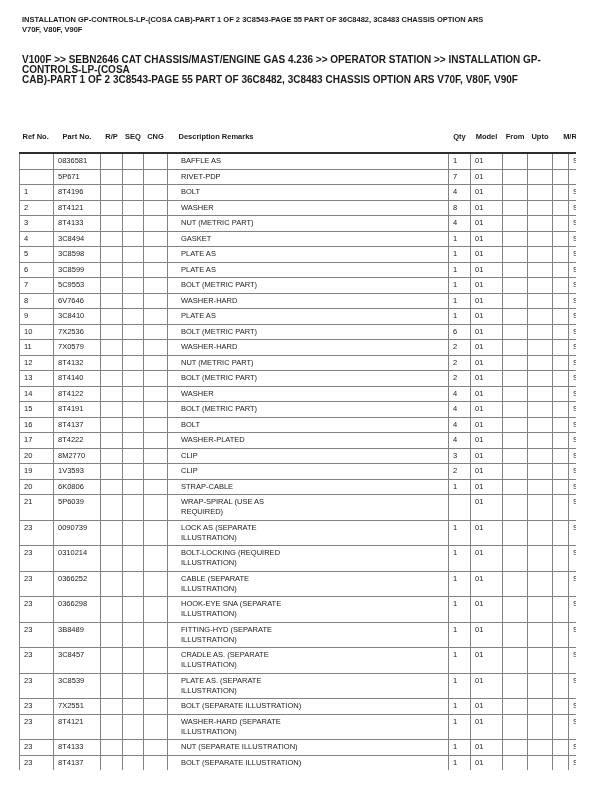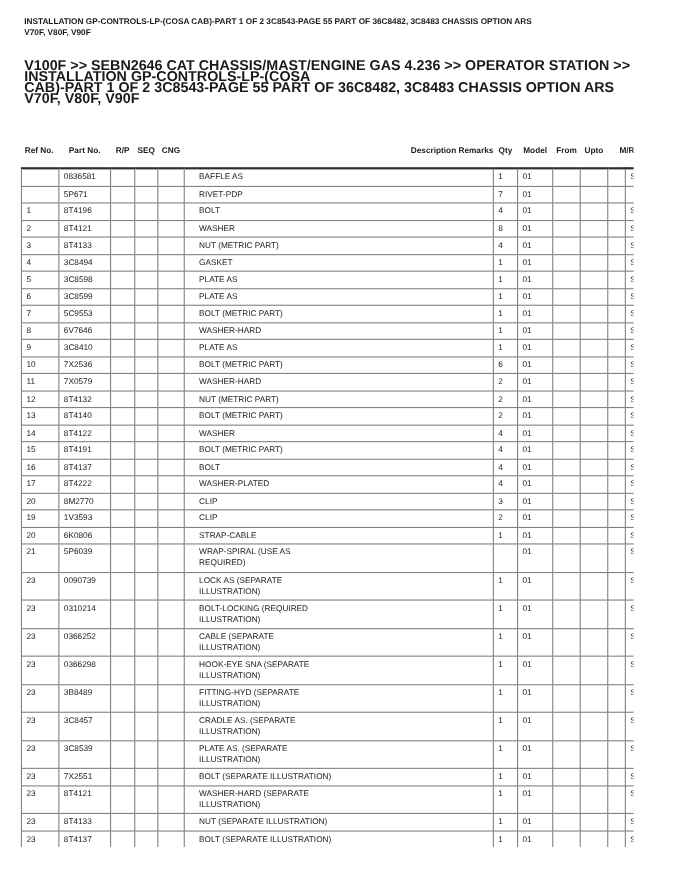--- a/index.html
+++ b/index.html
@@ -21,21 +21,21 @@
     font-size: 7.5px;
     font-weight: 700;
     line-height: 10px;
     white-space: pre-line;
   }
   .doc-breadcrumb {
     position: absolute;
     left: 22px;
     top: 55px;
     width: 562px;
-    font-size: 13px;
+    font-size: 10px;
     font-weight: 700;
     line-height: 10px;
     white-space: pre-line;
   }
   table.parts {
     position: absolute;
     left: 19px;
     top: 82px;
     width: 568px;
     border-collapse: collapse;
@@ -59,21 +59,21 @@
   thead th {
     font-weight: 700;
     text-align: center;
     padding: 2px 0 10px 0;
     line-height: 10px;
     border-bottom: 2px solid #2e2e2e;
     white-space: nowrap;
     overflow: visible;
   }
   thead th.al { text-align: left; padding-left: 3px; }
-  thead th.desc-h { text-align: right; padding-left: 11px; }
+  thead th.desc-h { text-align: left; padding-left: 11px; }
 
   tbody td {
     border: 1px solid #828282;
     padding: 2px 2px 2.5px 4px;
     line-height: 10px;
     vertical-align: top;
     white-space: pre-line;
     overflow: hidden;
   }
   tbody td.desc { padding-left: 13px; }

